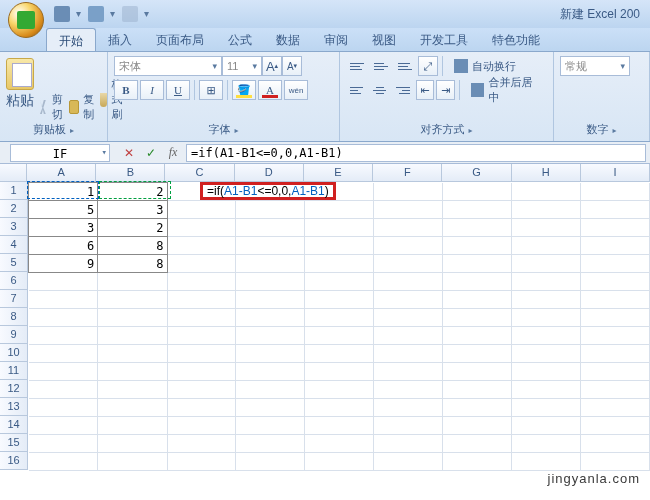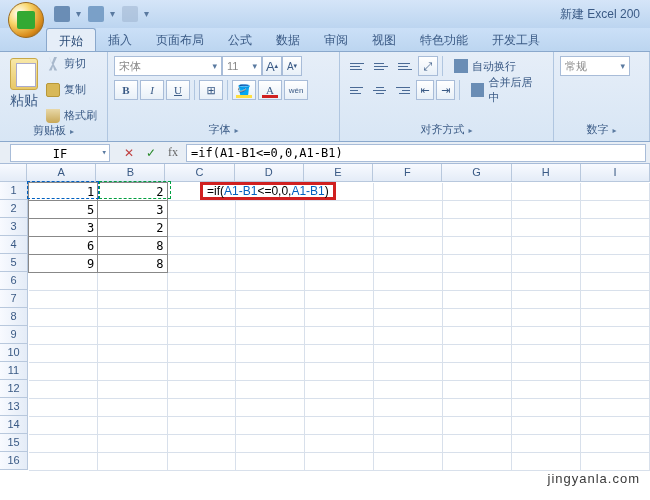--- a/index.html
+++ b/index.html
@@ -24,21 +24,21 @@
 .group { border-right: 1px solid #b0c6e0; padding: 4px 6px 2px; display: flex; flex-direction: column; position: relative; }
 .group-label { text-align: center; font-size: 11px; color: #3a5a85; margin-top: auto; padding-bottom: 2px; }
 .group-label::after { content: "▸"; font-size: 8px; margin-left: 4px; color: #5a7aa0; }
 
 
 .g-clip { width: 108px; }
 .clip-body { display: flex; gap: 4px; flex: 1; }
 .paste-btn { width: 36px; display: flex; flex-direction: column; align-items: center; font-size: 14px; color: #3a5a85; padding-top: 2px; }
 .paste-icon { width: 28px; height: 32px; background: linear-gradient(#f8e8a8,#e8c868); border: 1px solid #c8a848; border-radius: 3px; position: relative; margin-bottom: 2px; }
 .paste-icon::after { content: ""; position: absolute; left: 5px; top: 4px; width: 18px; height: 22px; background: #fff; border: 1px solid #aac; }
-.clip-list { display: flex; flex-direction: column; gap: 11px; font-size: 11px; color: #3a5a85; }
+.clip-list { display: flex; gap: 2px; font-size: 11px; color: #3a5a85; align-items: flex-end; }
 .clip-item { display: flex; align-items: center; gap: 4px; }
 .mini-icon { width: 14px; height: 14px; display: inline-block; }
 .mini-icon.cut { background: #a8b8cc; clip-path: polygon(20% 0,40% 50%,60% 0,80% 0,55% 55%,80% 100%,60% 100%,50% 70%,40% 100%,20% 100%,45% 55%,20% 0); }
 .mini-icon.copy { background: #d8b858; border: 1px solid #b89838; border-radius: 2px; }
 .mini-icon.format { background: linear-gradient(#e8d8a8,#c8a858); border-radius: 0 0 4px 4px; }
 
 
 .g-font { width: 232px; }
 .font-row { display: flex; margin-bottom: 4px; }
 .combo { height: 20px; border: 1px solid #a8bcd8; background: #fff; font-size: 11px; display: flex; align-items: center; padding: 0 4px; color: #888; }
@@ -63,21 +63,21 @@
 .num-combo { width: 70px; }
 
 
 .fbar { height: 22px; background: #e8eef5; border-bottom: 1px solid #a8bcd8; display: flex; align-items: center; }
 .namebox { width: 100px; height: 18px; background: #fff; border: 1px solid #a8bcd8; margin-left: 10px; font-size: 12px; text-align: center; padding-top: 2px; font-family: Consolas, monospace; position: relative; }
 .namebox::after { content: "▾"; position: absolute; right: 2px; top: 2px; font-size: 9px; color: #5a7aa0; }
 .fbar-btns { display: flex; margin-left: 8px; }
 .fbar-btn { width: 22px; height: 18px; display: flex; align-items: center; justify-content: center; font-size: 12px; color: #666; }
 .fbar-btn.ok { color: #2a8a2a; }
 .fbar-btn.cancel { color: #c04040; }
-.fbar-btn.fx { font-family: "Times New Roman"; }
+.fbar-btn.fx { font-style: italic; font-family: "Times New Roman"; }
 .formula-input { flex: 1; height: 18px; background: #fff; border: 1px solid #a8bcd8; margin: 0 4px 0 2px; font-size: 12px; font-family: Consolas, monospace; padding: 1px 4px 0; }
 
 
 .grid-area { position: relative; background: #fff; }
 .col-headers { display: flex; height: 18px; background: linear-gradient(#f8faff,#e4ecf7); border-bottom: 1px solid #b8c8dd; }
 .corner { width: 28px; border-right: 1px solid #b8c8dd; background: linear-gradient(#f8faff,#e4ecf7); }
 .col-h { border-right: 1px solid #b8c8dd; text-align: center; font-size: 11px; color: #3a5a85; padding-top: 2px; }
 .col-h.w-a { width: 72px; }
 .col-h.w-def { width: 72px; }
 .grid-body { display: flex; }
@@ -117,22 +117,22 @@
 </div>
 
 <div class="tabs">
   <div class="tab active">开始</div>
   <div class="tab">插入</div>
   <div class="tab">页面布局</div>
   <div class="tab">公式</div>
   <div class="tab">数据</div>
   <div class="tab">审阅</div>
   <div class="tab">视图</div>
+  <div class="tab">开发工具</div>
   <div class="tab">特色功能</div>
-  <div class="tab">开发工具</div>
 </div>
 
 <div class="ribbon">
   <div class="group g-clip">
     <div class="clip-body">
       <div class="paste-btn">
         <div class="paste-icon"></div>
         <span>粘贴</span>
       </div>
       <div class="clip-list">

